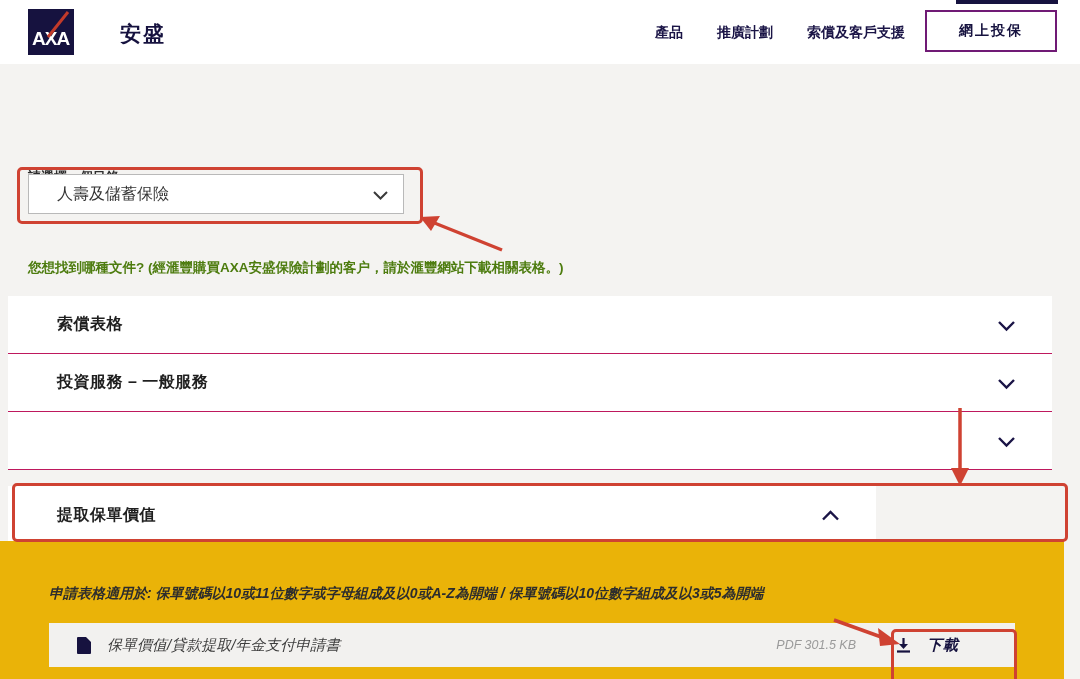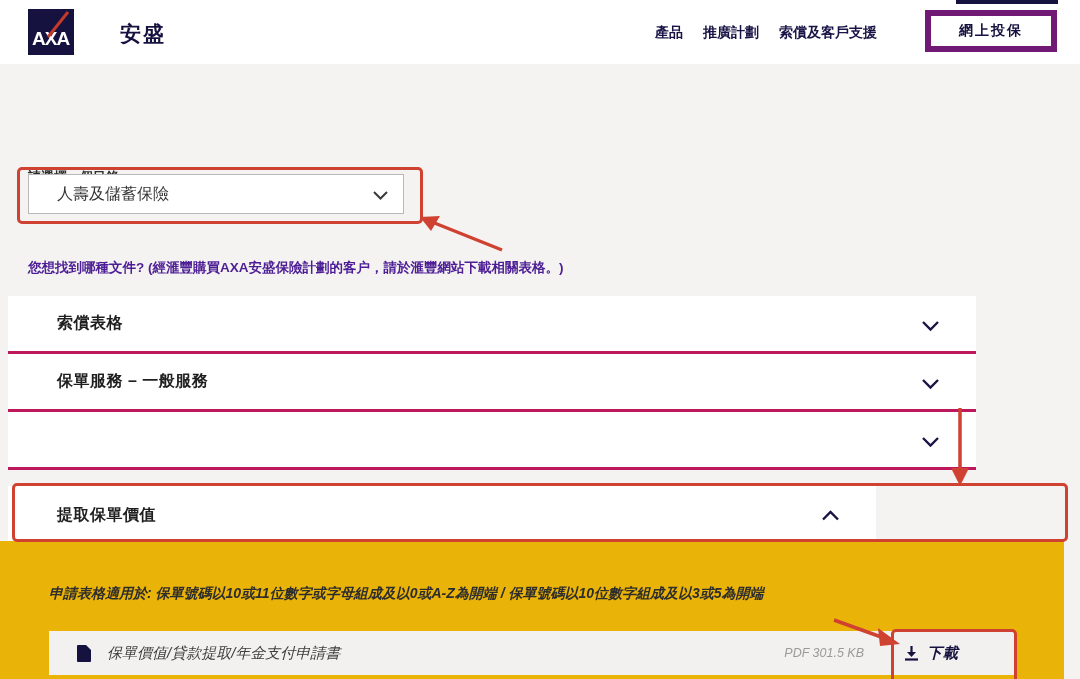--- a/index.html
+++ b/index.html
@@ -5,55 +5,55 @@
   * { margin:0; padding:0; box-sizing:border-box; }
   html,body { width:1080px; height:679px; overflow:hidden; background:#fff;
               font-family:"Liberation Sans", sans-serif; }
   .stage { position:relative; width:1080px; height:679px; }
 
   
   .header { position:absolute; left:0; top:0; width:888px; height:64px; background:#ffffff; z-index:2; }
   .topbar-fragment { position:absolute; left:956px; top:0; width:102px; height:4px; background:#16123f; }
   .logo { position:absolute; left:28px; top:9px; width:46px; height:46px; cursor:pointer; }
   .brand-name { position:absolute; left:84px; top:20px; font-size:21px; font-weight:bold; color:#16123f; letter-spacing:2px;margin-left:36px; }
-  .nav { position:absolute; left:655px; top:24px; display:flex; gap:20px;justify-content:flex-end; }
+  .nav { position:absolute; left:655px; top:24px; display:flex; gap:34px;justify-content:flex-end; }
   .nav-item { font-size:14px; font-weight:bold; color:#1a1446; cursor:pointer; white-space:nowrap; }
-  .cta-btn { position:absolute; left:925px; top:10px; width:132px; height:42px; border:6px solid #701a75;
+  .cta-btn { position:absolute; left:925px; top:10px; width:132px; height:42px; border:2px solid #701a75;
              background:#fff; display:flex; align-items:center; justify-content:center;
              font-size:14px; font-weight:bold; color:#16123f; letter-spacing:2px; cursor:pointer; }
 
   
   .main { position:absolute; left:0; top:64px; width:1080px; height:615px; background:#f4f3f1; }
   .page-title { position:absolute; left:0; top:10px; width:1080px; text-align:center;
                 font-size:30px; font-weight:bold; color:#1d1d1d; letter-spacing:1px; }
 
   .field-label { position:absolute; left:28px; top:88px; font-size:13px; font-weight:bold; color:#2e2e2e;margin-top:16px; }
   .select-box { position:absolute; left:28px; top:110px; width:376px; height:40px; background:#fff;
                 border:1px solid #b9b9b9; display:flex; align-items:center; padding:0 28px;
                 font-size:16px; color:#333; cursor:pointer; }
   .select-box .chev { position:absolute; right:14px; top:15px; }
 
-  .question { position:absolute; left:28px; top:195px; font-size:13.5px; font-weight:bold; color:#4c1d95; }
+  .question { position:absolute; left:28px; top:195px; font-size:13.5px; font-weight:bold; color:#4d7c0f; }
 
   .accordion { position:absolute; left:8px; top:232px; width:1064px; }
-  .acc-row { position:relative; width:968px; height:58px; background:#ffffff;
-             border-bottom:3px solid #be185d; display:flex; align-items:center;
+  .acc-row { position:relative; width:1044px; height:58px; background:#ffffff;
+             border-bottom:1px solid #be185d; display:flex; align-items:center;
              padding:0 46px 0 49px; cursor:pointer; }
   .acc-row .acc-label { font-size:16px; font-weight:bold; color:#1f1f1f; letter-spacing:0.5px; }
   .acc-row .chev { position:absolute; right:36px; top:24px; }
   .acc-row.expanded-row { position:absolute; left:8px; top:422px; width:868px; border-bottom:none; }
 
   .panel { position:absolute; left:0; top:477px; width:1064px; height:138px; background:#eab308;font-style:italic; }
   .panel-note { position:absolute; left:49px; top:44px; font-size:14px; font-weight:bold; color:#2d2d2d; }
   .file-row { position:absolute; left:49px; top:82px; width:966px; height:44px; background:#f2f1ef;
-              display:flex; align-items:center; padding:0 20px 0 28px;margin-top:8px; }
+              display:flex; align-items:center; padding:0 20px 0 28px; }
   .file-icon { margin-right:16px; display:flex; }
   .file-name { font-size:15px; color:#3d3d3d; flex:1; }
   .file-meta { font-size:12.5px; color:#9a9a9a; margin-right:40px; }
-  .download-btn { display:flex; align-items:center; gap:8px; cursor:pointer; margin-right:36px; }
+  .download-btn { display:flex; align-items:center; gap:16px; cursor:pointer; margin-right:36px; }
   .download-label { font-size:15px; font-weight:bold; color:#16123f; letter-spacing:1px; }
 
   
   .ann { position:absolute; pointer-events:none; z-index:5; }
   .ann-box { border:3px solid #cf4232; border-radius:5px; }
   .ann-box-select   { left:17px;  top:167px; width:406px;  height:57px; }
   .ann-box-acc      { left:12px;  top:483px; width:1056px; height:59px; }
   .ann-box-download { left:891px; top:629px; width:126px;  height:60px; }
 </style>
 </head>
@@ -94,21 +94,21 @@
     <div class="question">您想找到哪種文件? (經滙豐購買AXA安盛保險計劃的客户，請於滙豐網站下載相關表格。)</div>
 
     <div class="accordion">
       <div class="acc-row">
         <span class="acc-label">索償表格</span>
         <svg class="chev" width="19" height="12" viewBox="0 0 19 12">
           <polyline points="2,2 9.5,9.5 17,2" fill="none" stroke="#1a1446" stroke-width="2.4"></polyline>
         </svg>
       </div>
       <div class="acc-row">
-        <span class="acc-label">保單服務 – 一般服務</span>
+        <span class="acc-label">投資服務 – 一般服務</span>
         <svg class="chev" width="19" height="12" viewBox="0 0 19 12">
           <polyline points="2,2 9.5,9.5 17,2" fill="none" stroke="#1a1446" stroke-width="2.4"></polyline>
         </svg>
       </div>
       <div class="acc-row">
         <svg class="chev" width="19" height="12" viewBox="0 0 19 12">
           <polyline points="2,2 9.5,9.5 17,2" fill="none" stroke="#1a1446" stroke-width="2.4"></polyline>
         </svg>
       </div>
     </div>

